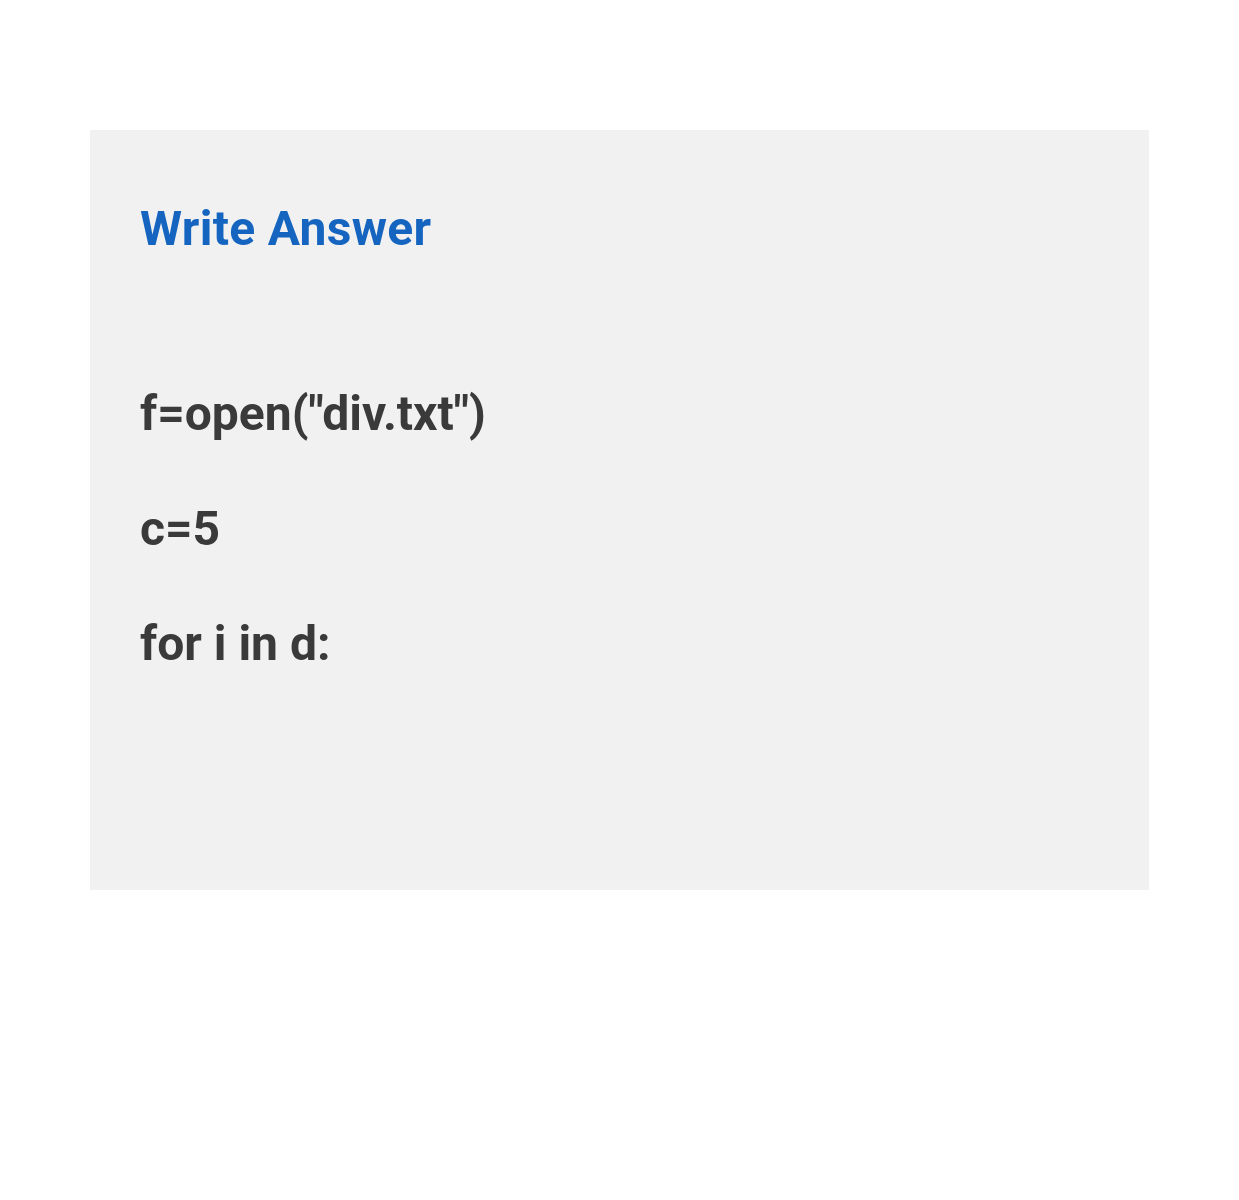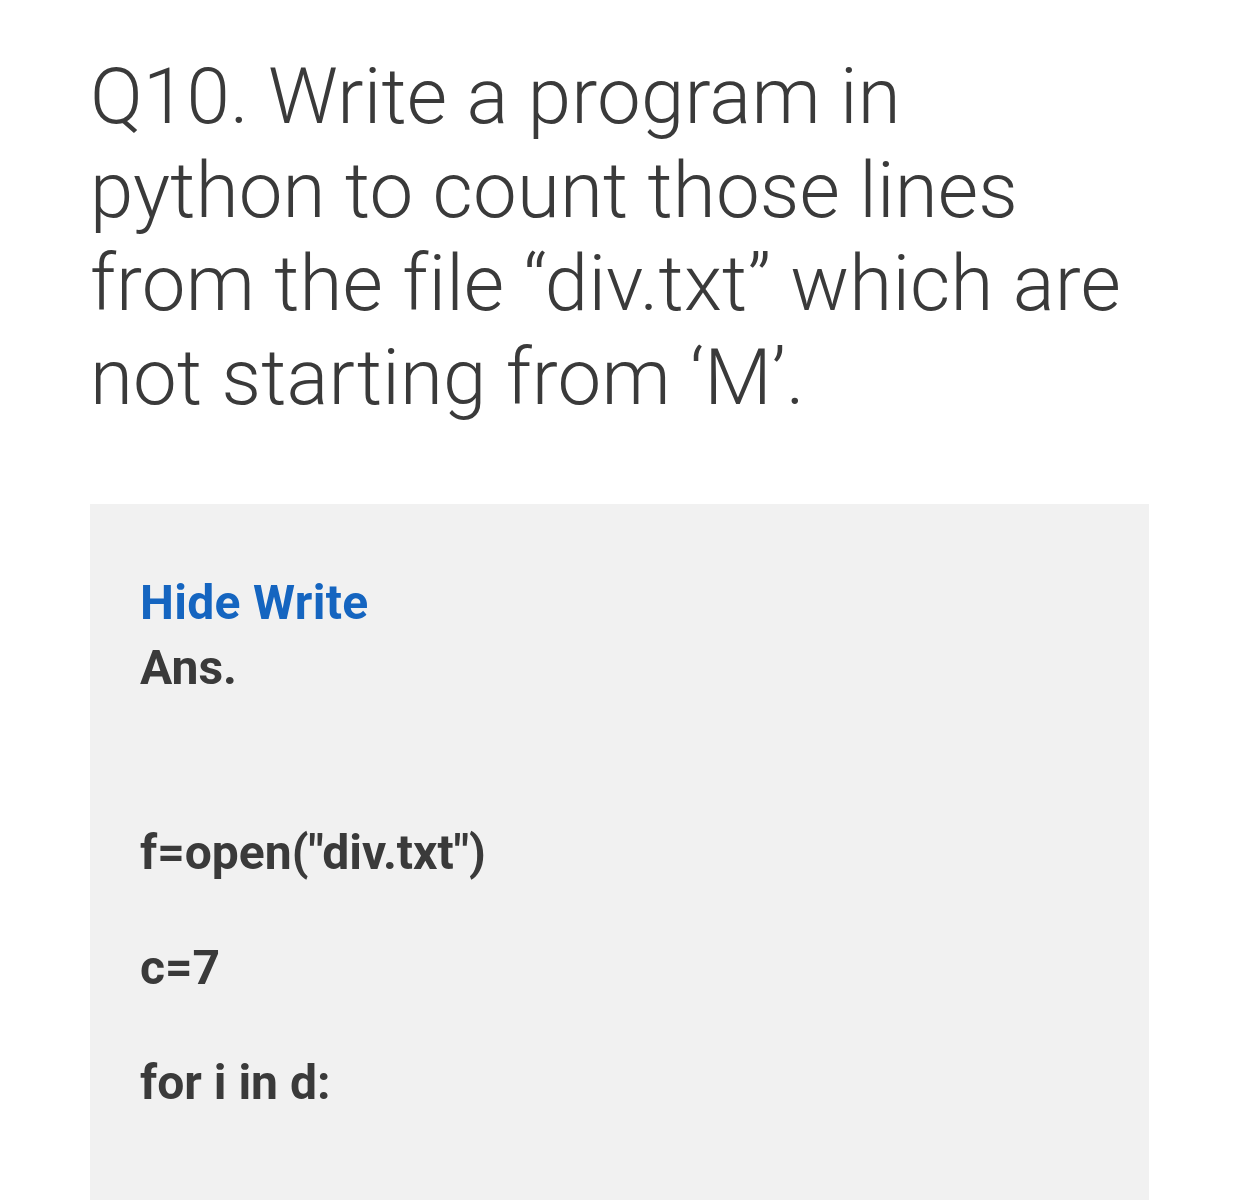--- a/index.html
+++ b/index.html
@@ -53,31 +53,29 @@
   .codeline { display:block; }
   .cut {
     overflow: hidden;
   }
 </style>
 </head>
 <body>
 
 <div class="page">
 
-  <div class="question">Q10. Write a program in python to count those lines from the file “div.txt” which are not starting from ‘M’.</div>
 
   <div class="answer-box">
 
-    <div class="hide-answer">Hide Write</div>
+    <div class="hide-answer">Write Answer</div>
 
-    <div class="ans-label">Ans.</div>
 
     <div class="codeblock cut">
 <span class="codeline">f=open("div.txt")</span>
-<span class="codeline">c=7</span>
+<span class="codeline">c=5</span>
 <span class="codeline">for i in d:</span>
 
 
     </div>
 
   </div>
 
 </div>
 
 </body></html>

